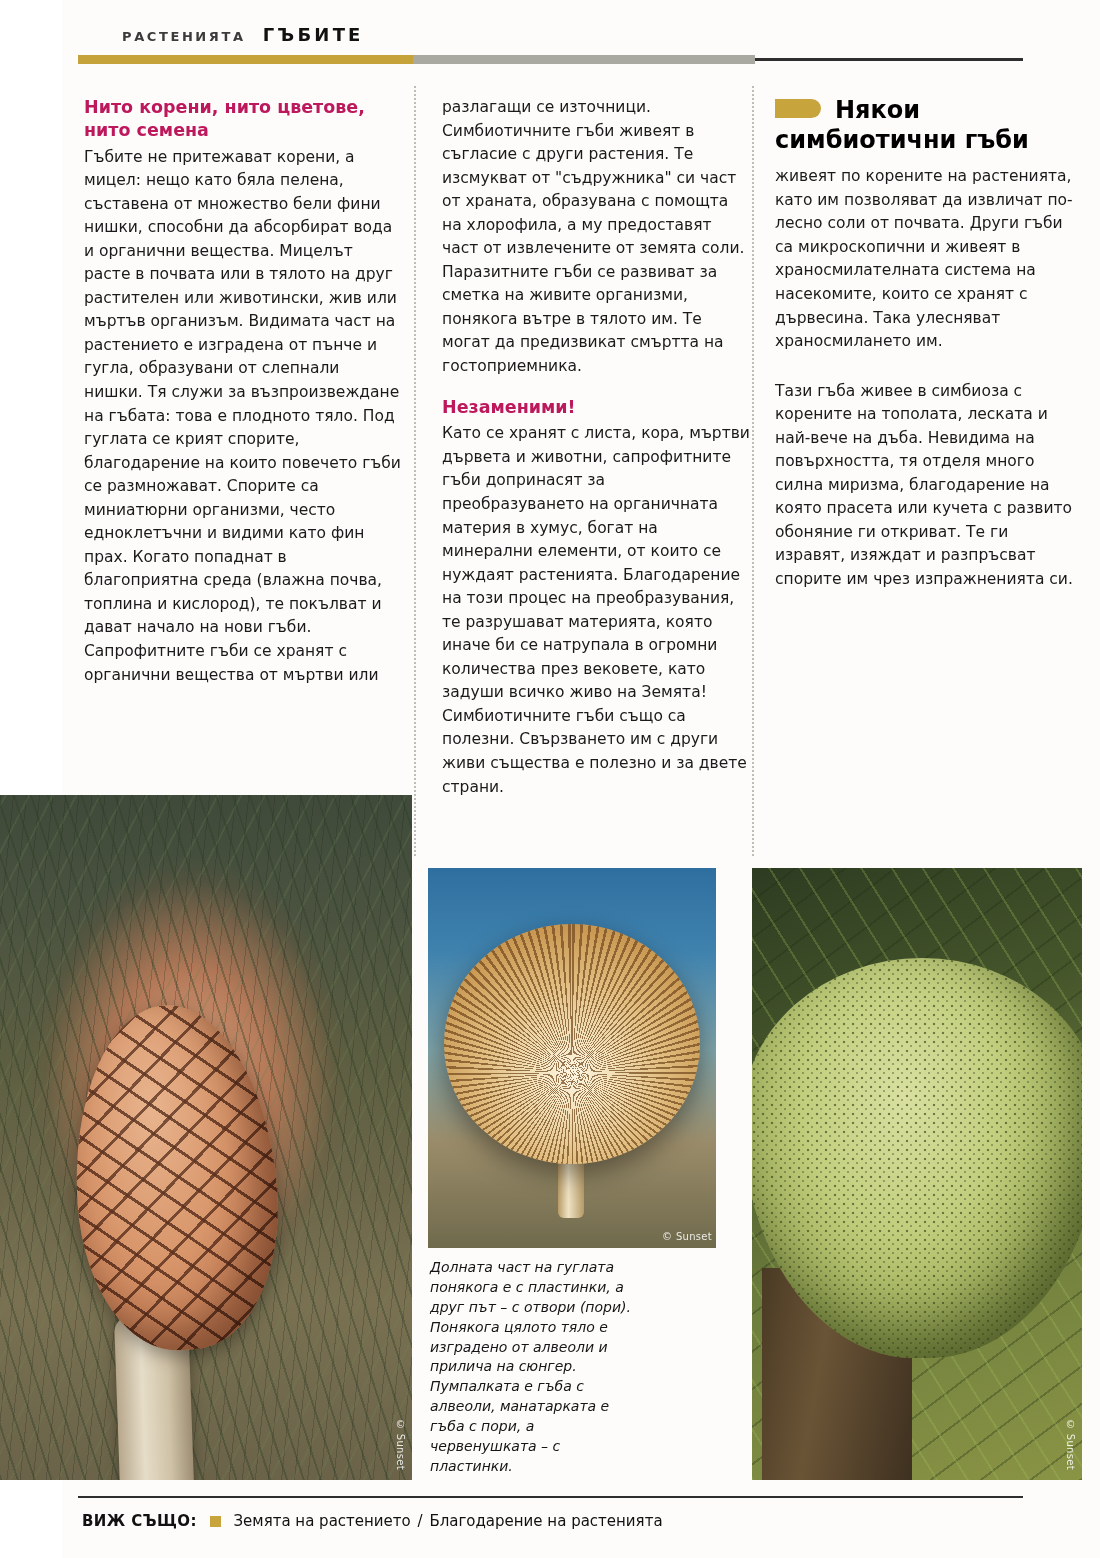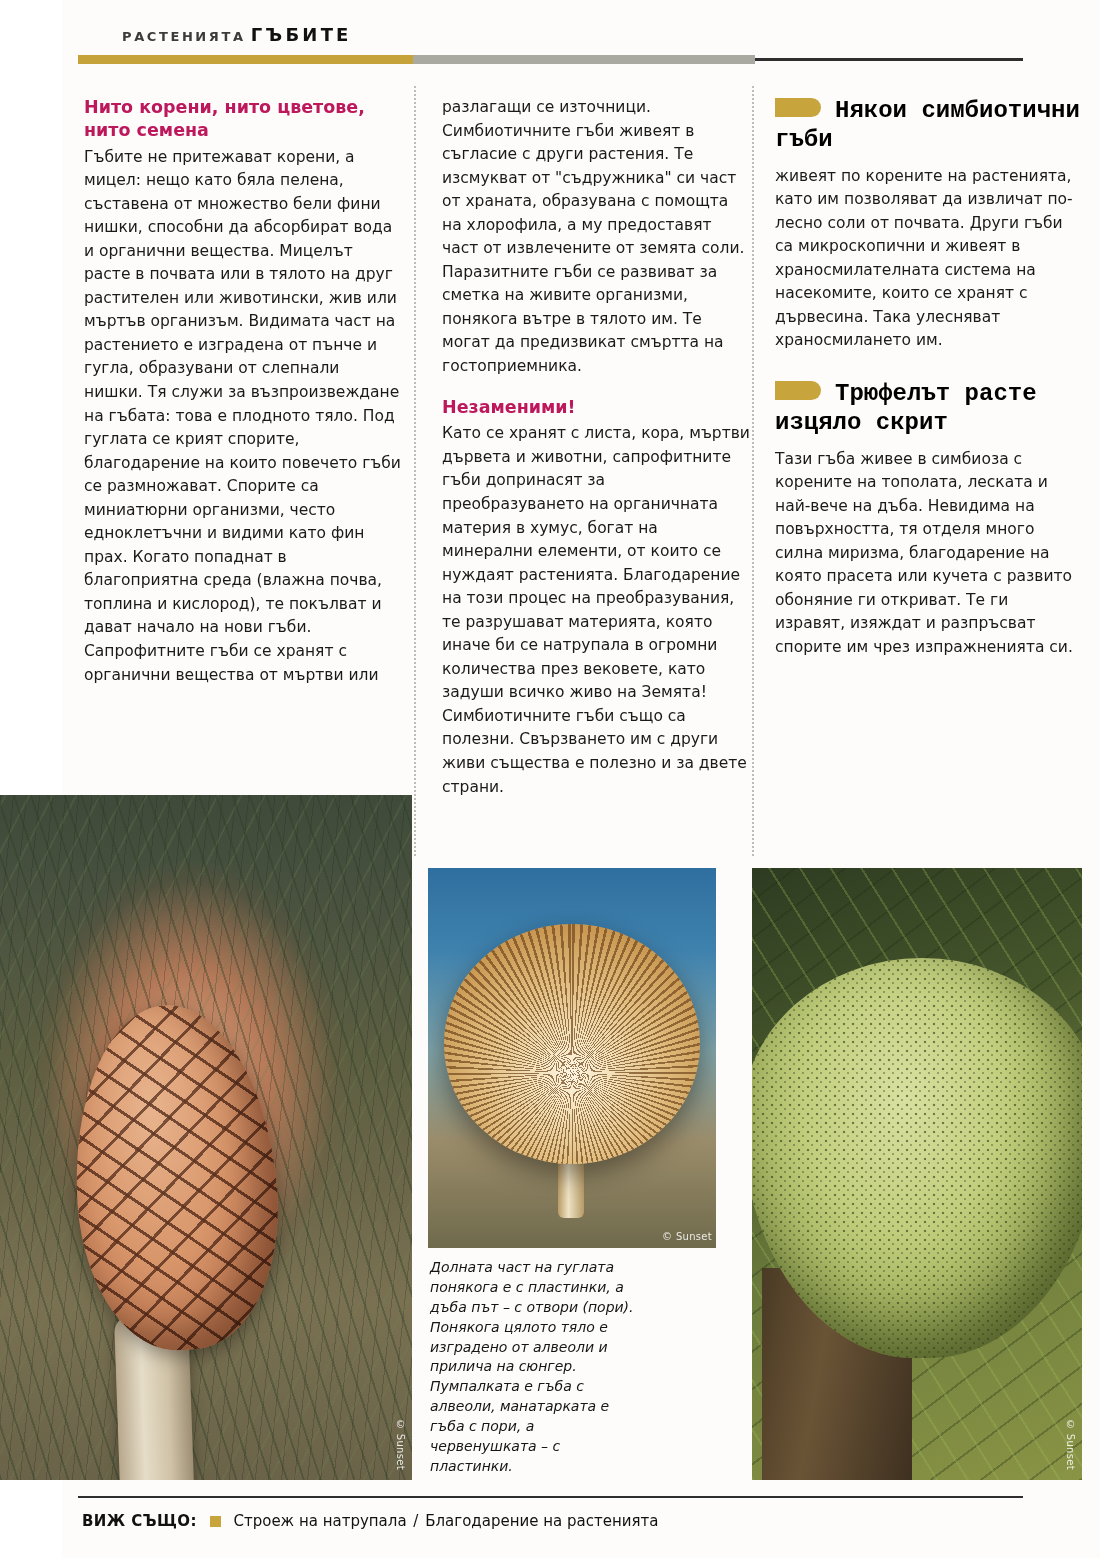--- a/index.html
+++ b/index.html
@@ -45,21 +45,21 @@
     display: inline-block;
     vertical-align: baseline;
     margin-left: 44px;
   }
   .header .title {
     font-size: 18px;
     letter-spacing: 3.2px;
     font-weight: 700;
     color: #111;
     display: inline-block;
-    margin-left: 0;
+    margin-left: 12px;
     vertical-align: baseline;
   }
 
   
   .rule-gold {
     position: absolute;
     left: 78px;
     top: 55px;
     width: 335px;
     height: 9px;
@@ -127,21 +127,20 @@
     margin-right: 14px;
     position: relative;
     top: -3px;
   }
   .rhead {
     font-size: 24px;
     line-height: 1.22;
     font-weight: 700;
     color: #000;
     margin: 0 0 10px 0;
-    font-family: Liberation Mono, monospace;
   }
   .rhead .txt { vertical-align: middle; }
   .rbody {
     font-size: 15.5px;
     line-height: 1.52;
     margin: 0;
   }
   .rsection + .rsection { margin-top: 26px; }
 
   
@@ -324,23 +323,20 @@
   </div>
 
   <div class="col col3">
     <div class="rsection">
       <div class="rhead">
         <span class="gold-tab"></span><span class="txt">Някои симбиотични гъби</span>
       </div>
       <p class="rbody">живеят по корените на растенията, като им позволяват да извличат по-лесно соли от почвата. Други гъби са микроскопични и живеят в храносмилателната система на насекомите, които се хранят с дървесина. Така улесняват храносмилането им.</p>
     </div>
     <div class="rsection">
-      <div class="rhead">
-        <span class="gold-tab"></span><span class="txt">Трюфелът расте изцяло скрит</span>
-      </div>
       <p class="rbody">Тази гъба живее в симбиоза с корените на тополата, леската и най-вече на дъба. Невидима на повърхността, тя отделя много силна миризма, благодарение на която прасета или кучета с развито обоняние ги откриват. Те ги изравят, изяждат и разпръсват спорите им чрез изпражненията си.</p>
     </div>
   </div>
 
   <div class="photo photo1">
     <div class="grass"></div>
     <div class="stem"></div>
     <div class="cap"></div>
     <div class="credit" style="right:6px; bottom:10px;">© Sunset</div>
   </div>
@@ -351,23 +347,23 @@
     <div class="credit" style="right:4px; bottom:6px; writing-mode:horizontal-tb; color:#fff;">© Sunset</div>
   </div>
 
   <div class="photo photo3">
     <div class="needles"></div>
     <div class="trunk"></div>
     <div class="pores"></div>
     <div class="credit" style="right:6px; bottom:10px;">© Sunset</div>
   </div>
 
-  <div class="caption">Долната част на гуглата понякога е с пластинки, а дъба път – с отвори (пори). Понякога цялото тяло е изградено от алвеоли и прилича на сюнгер. Пумпалката е гъба с алвеоли, манатарката е гъба с пори, а червенушката – с пластинки.</div>
+  <div class="caption">Долната част на гуглата понякога е с пластинки, а друг път – с отвори (пори). Понякога цялото тяло е изградено от алвеоли и прилича на сюнгер. Пумпалката е гъба с алвеоли, манатарката е гъба с пори, а червенушката – с пластинки.</div>
 
   <div class="footer-rule"></div>
   <div class="footer">
     <span class="lbl">ВИЖ СЪЩО:</span>
     <span class="sq"></span>
-    <span class="links">Строеж на натрупала</span>
+    <span class="links">Земята на растението</span>
     <span class="sep">/</span>
     <span class="links">Благодарение на растенията</span>
   </div>
 </div>
 
 </body></html>

